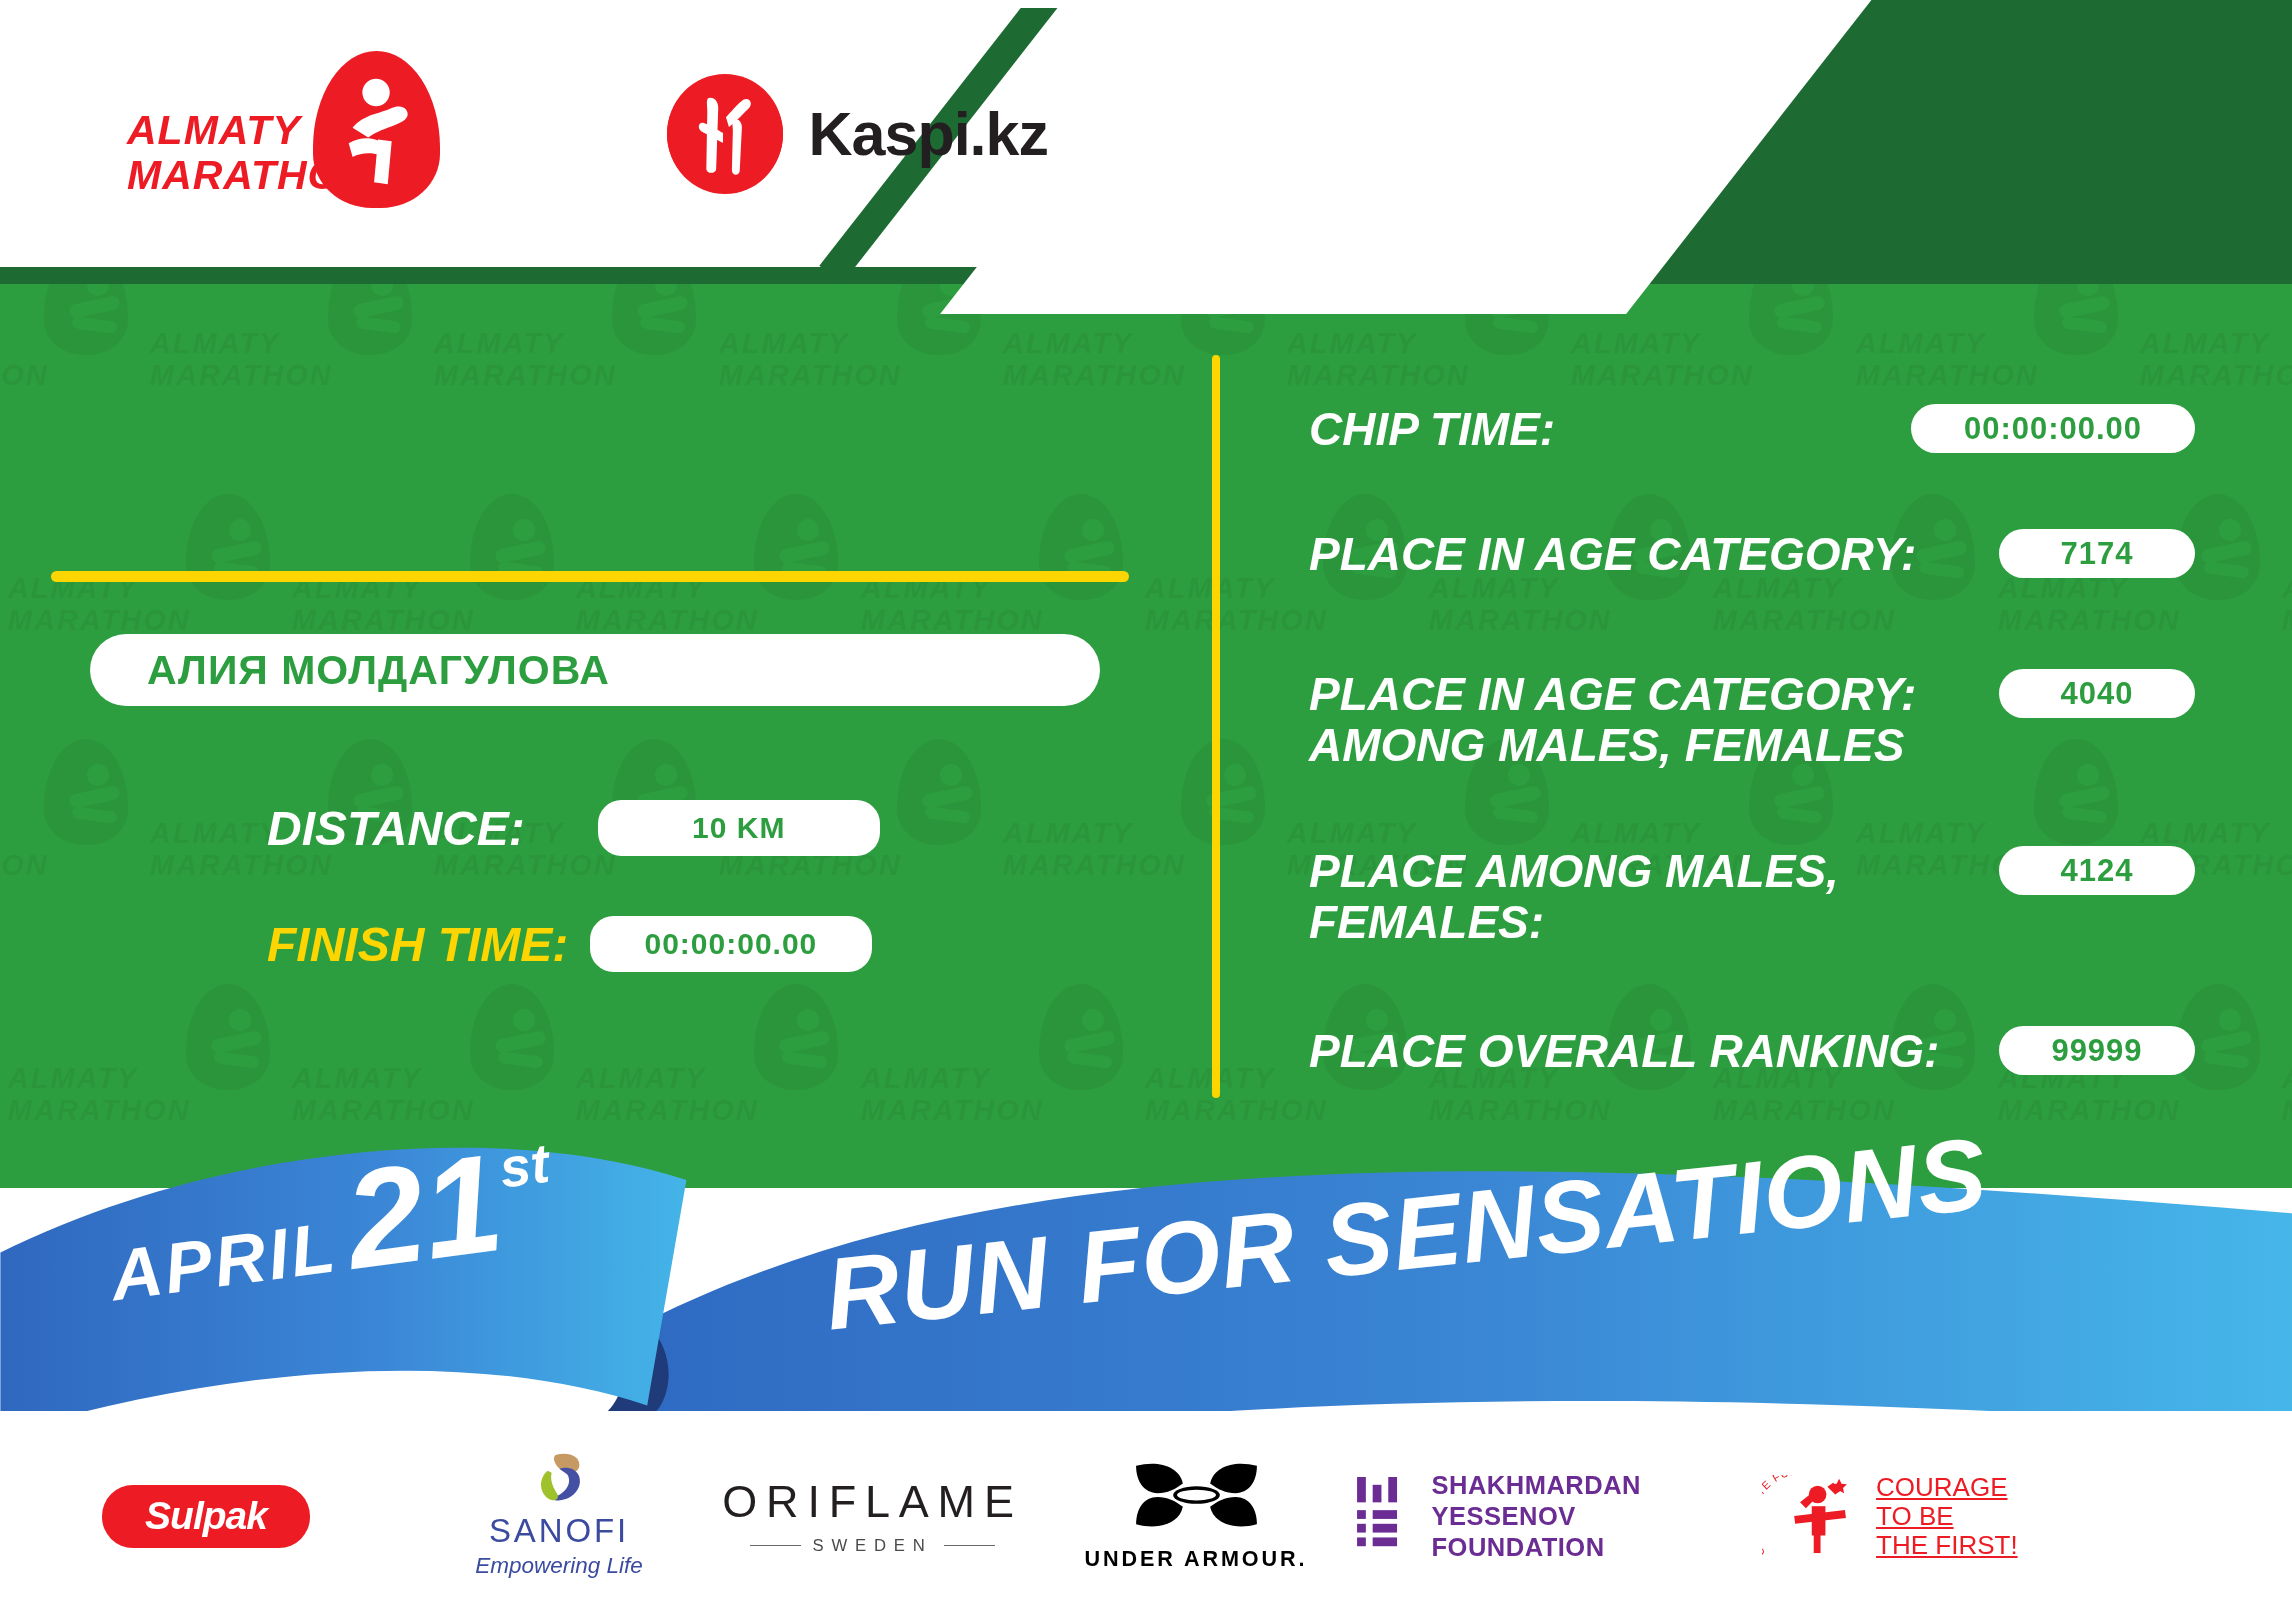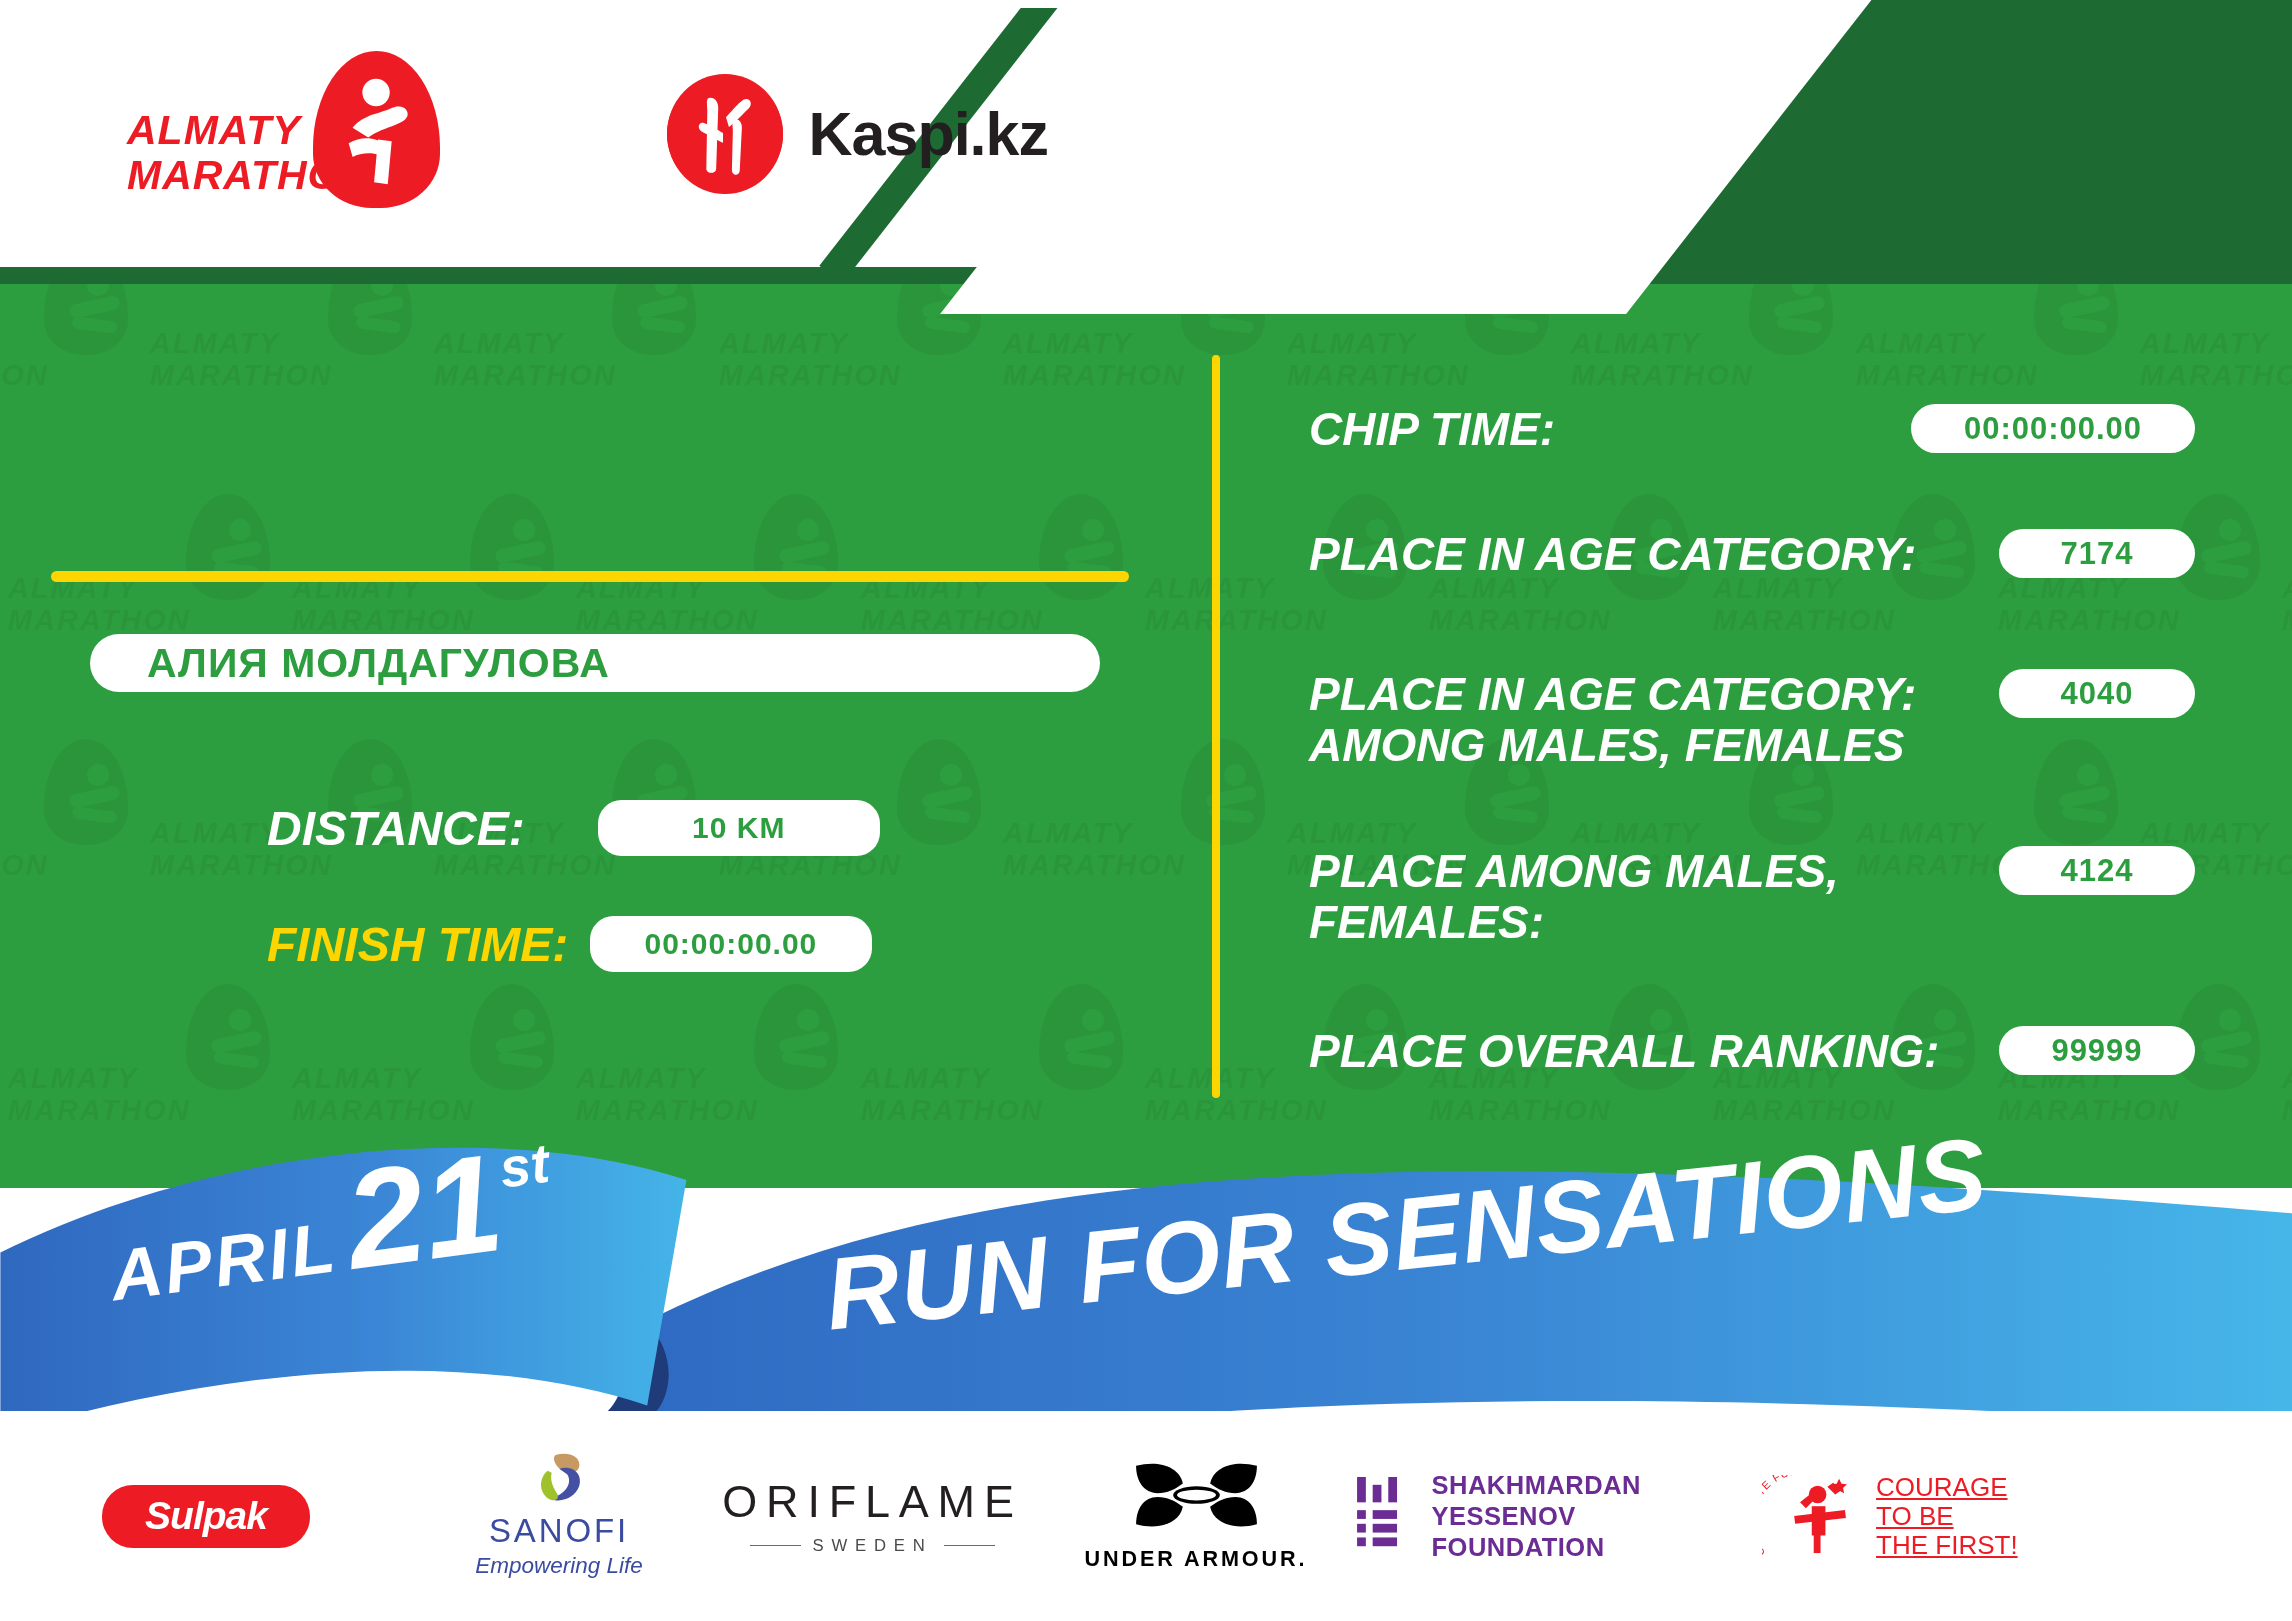--- a/index.html
+++ b/index.html
@@ -138,21 +138,21 @@
     font-size:169px; font-weight:bold; color:#fdd500;
     letter-spacing:-2px; line-height:1; z-index:5;
   }
   .title-rule {
     position:absolute; left:51px; top:571px;
     width:1078px; height:10.8px; background:#fdd500; border-radius:5.9px; z-index:5;
   }
 
   .name-pill {
     position:absolute; left:90px; top:634px;
-    width:1010px; height:58px;
+    width:1010px; height:72px;
     background:#ffffff; border-radius:39px; z-index:5;
     display:flex; align-items:center;
   }
   .name-pill span {
     margin-left:57px; color:#2d9e3f; font-weight:bold;
     font-size:41px; letter-spacing:1px;
   }
 
   .kv-row { position:absolute; display:flex; align-items:center; z-index:5; }
   .kv-label {

